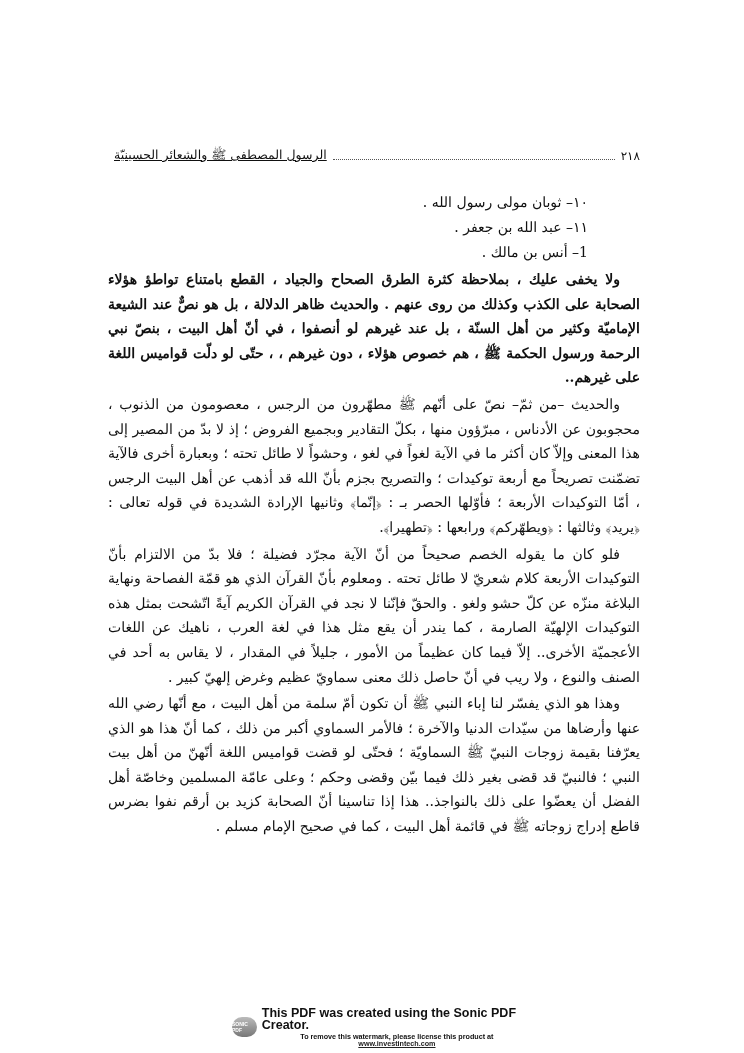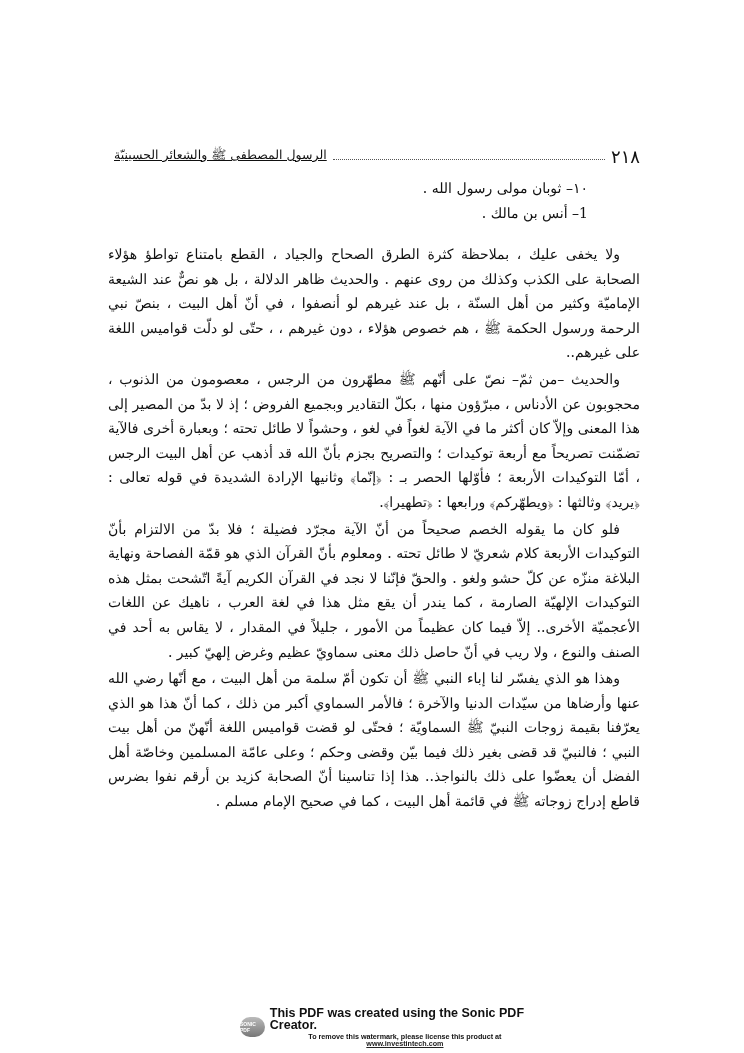--- a/index.html
+++ b/index.html
@@ -3,29 +3,29 @@
 <meta charset="utf-8">
 <style>
   html, body { margin: 0; padding: 0; background: #ffffff; }
   body { width: 744px; height: 1053px; position: relative; overflow: hidden;
          font-family: "DejaVu Serif", serif; color: #111; }
   .page { position: absolute; left: 0; top: 0; width: 744px; height: 1053px; }
   .header { position: absolute; top: 145px; left: 108px; width: 532px; height: 22px;
             direction: rtl; display: flex; align-items: center; font-size: 12.5px; }
   .header .title { white-space: nowrap; padding-left: 6px; text-decoration: underline; }
   .header .dots { flex: 1; border-bottom: 1px dotted #555; height: 0; margin: 0 6px; position: relative; top: 3px; }
-  .header .pnum { font-size: 18px; letter-spacing: 4px; white-space: nowrap; text-align: center; }
-  .body { position: absolute; top: 176px; left: 108px; width: 532px; direction: rtl;
+  .header .pnum { font-size: 12px; letter-spacing: 4px; white-space: nowrap; text-align: center; }
+  .body { position: absolute; top: 190px; left: 108px; width: 532px; direction: rtl;
           font-size: 14px; line-height: 24.6px; text-align: justify; }
   .list { margin: 0; padding: 0 52px 0 0; list-style: none; }
   .list li { margin: 0; line-height: 25px; }
   .para { margin: 0; text-indent: 20px; text-align: justify; text-align-last: right; }
   .para + .para { margin-top: 2px; }
-  .gap { margin-top: 16px; }
-  .watermark { position: absolute; top: 1013px; left: 240px; width: 300px; height: 28px; direction: ltr;
+  .gap { margin-top: 2px; font-weight: bold; }
+  .watermark { position: absolute; top: 1013px; left: 232px; width: 300px; height: 28px; direction: ltr;
                font-family: "Liberation Sans", sans-serif; display: flex; align-items: center; }
   .logo { width: 28px; height: 20px; border-radius: 10px 10px 10px 10px; background: linear-gradient(#bbb,#777);
           color: #fff; font-size: 5px; font-weight: bold; display: flex; align-items: center; justify-content: center;
           margin-right: 5px; }
   .wm-text { display: flex; flex-direction: column; line-height: 1; }
   .wm-main { font-size: 12.5px; font-weight: bold; color: #111; }
   .wm-sub { font-size: 7.2px; font-weight: bold; color: #111; margin-top: 1px; text-align: center; }
   .wm-sub a { color: #222; text-decoration: underline; }
 </style>
 </head>
@@ -35,20 +35,21 @@
 
   <div class="header">
     <span class="pnum">٢١٨</span>
     <span class="dots"></span>
     <span class="title">الرسول المصطفى ﷺ والشعائر الحسينيّة</span>
   </div>
 
   <div class="body">
     <ul class="list">
       <li>١٠– ثوبان مولى رسول الله .</li>
+      <li>١١– عبد الله بن جعفر .</li>
       <li>1– أنس بن مالك .</li>
     </ul>
     <p class="para gap">ولا يخفى عليك ، بملاحظة كثرة الطرق الصحاح والجياد ، القطع بامتناع تواطؤ هؤلاء الصحابة على الكذب وكذلك من روى عنهم . والحديث ظاهر الدلالة ، بل هو نصٌّ عند الشيعة الإماميّة وكثير من أهل السنّة ، بل عند غيرهم لو أنصفوا ، في أنّ أهل البيت ، بنصّ نبي الرحمة ورسول الحكمة ﷺ ، هم خصوص هؤلاء ، دون غيرهم ، ، حتّى لو دلّت قواميس اللغة على غيرهم..</p>
     <p class="para">والحديث –من ثمّ– نصّ على أنّهم ﷺ مطهّرون من الرجس ، معصومون من الذنوب ، محجوبون عن الأدناس ، مبرّؤون منها ، بكلّ التقادير وبجميع الفروض ؛ إذ لا بدّ من المصير إلى هذا المعنى وإلاّ كان أكثر ما في الآية لغواً في لغو ، وحشواً لا طائل تحته ؛ وبعبارة أخرى فالآية تضمّنت تصريحاً مع أربعة توكيدات ؛ والتصريح بجزم بأنّ الله قد أذهب عن أهل البيت الرجس ، أمّا التوكيدات الأربعة ؛ فأوّلها الحصر بـ : ﴿إنّما﴾ وثانيها الإرادة الشديدة في قوله تعالى : ﴿يريد﴾ وثالثها : ﴿ويطهّركم﴾ ورابعها : ﴿تطهيرا﴾.</p>
     <p class="para">فلو كان ما يقوله الخصم صحيحاً من أنّ الآية مجرّد فضيلة ؛ فلا بدّ من الالتزام بأنّ التوكيدات الأربعة كلام شعريّ لا طائل تحته . ومعلوم بأنّ القرآن الذي هو قمّة الفصاحة ونهاية البلاغة منزّه عن كلّ حشو ولغو . والحقّ فإنّنا لا نجد في القرآن الكريم آيةً اتّشحت بمثل هذه التوكيدات الإلهيّة الصارمة ، كما يندر أن يقع مثل هذا في لغة العرب ، ناهيك عن اللغات الأعجميّة الأخرى.. إلاّ فيما كان عظيماً من الأمور ، جليلاً في المقدار ، لا يقاس به أحد في الصنف والنوع ، ولا ريب في أنّ حاصل ذلك معنى سماويّ عظيم وغرض إلهيّ كبير .</p>
     <p class="para">وهذا هو الذي يفسّر لنا إباء النبي ﷺ أن تكون أمّ سلمة من أهل البيت ، مع أنّها رضي الله عنها وأرضاها من سيّدات الدنيا والآخرة ؛ فالأمر السماوي أكبر من ذلك ، كما أنّ هذا هو الذي يعرّفنا بقيمة زوجات النبيّ ﷺ السماويّة ؛ فحتّى لو قضت قواميس اللغة أنّهنّ من أهل بيت النبي ؛ فالنبيّ قد قضى بغير ذلك فيما بيّن وقضى وحكم ؛ وعلى عامّة المسلمين وخاصّة أهل الفضل أن يعضّوا على ذلك بالنواجذ.. هذا إذا تناسينا أنّ الصحابة كزيد بن أرقم نفوا بضرس قاطع إدراج زوجاته ﷺ في قائمة أهل البيت ، كما في صحيح الإمام مسلم .</p>
   </div>
 
   <div class="watermark">
     <div class="logo">SONIC PDF</div>

